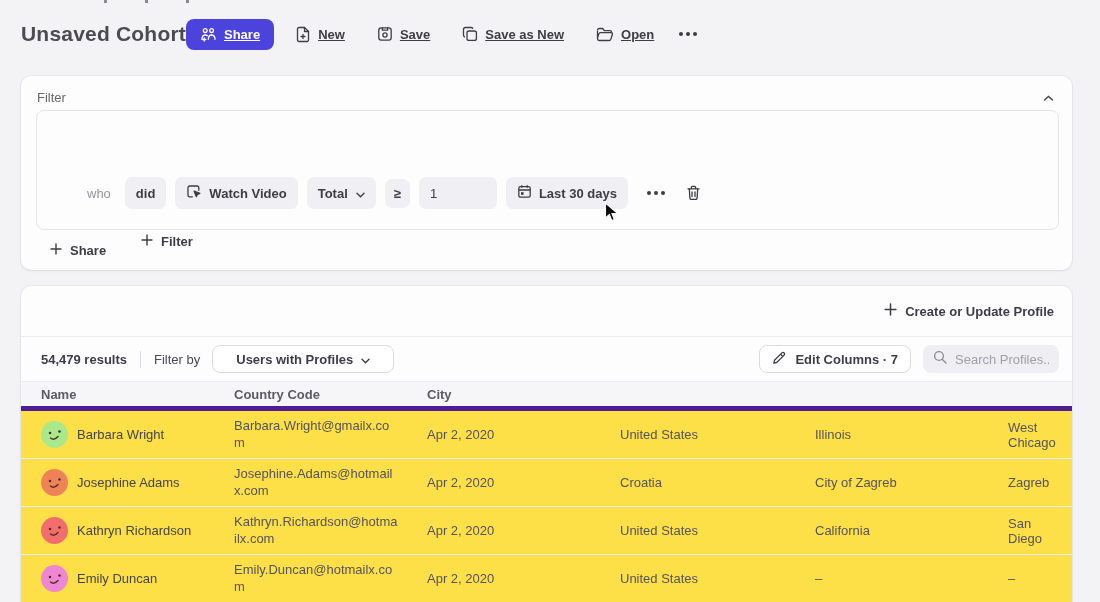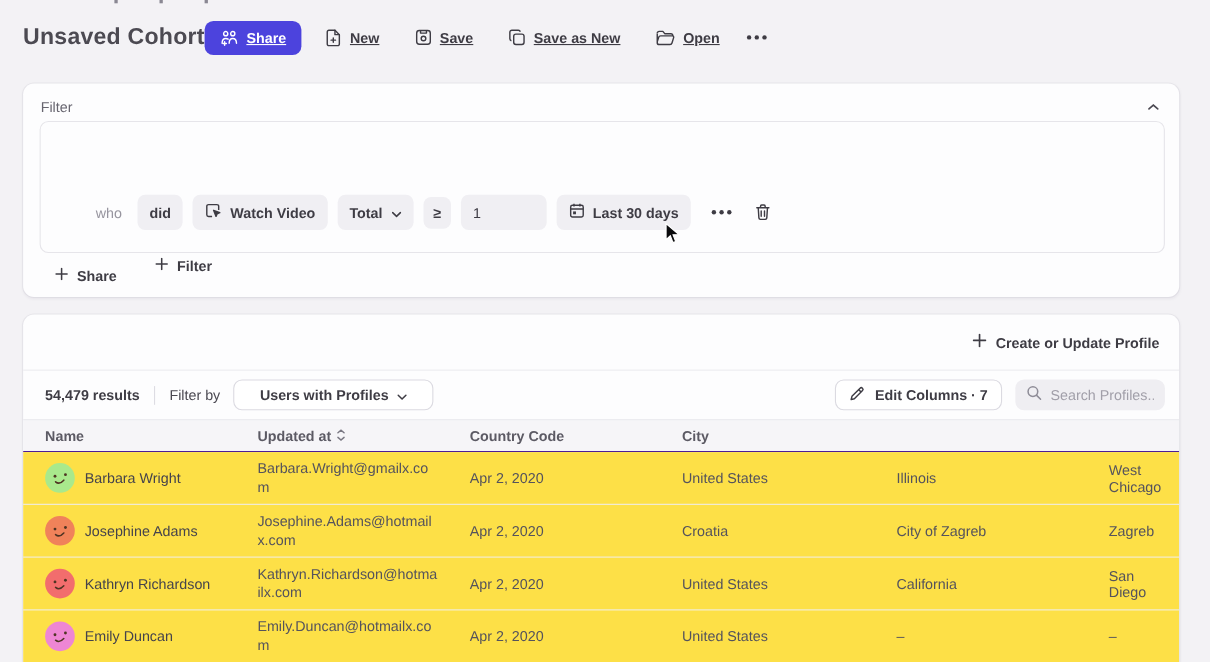--- a/index.html
+++ b/index.html
@@ -63,21 +63,21 @@
   .toolbar-right { margin-left:auto; display:flex; align-items:center; gap:12px; }
   .edit-cols { display:flex; align-items:center; gap:9px; height:28px; padding:0 12px;
     border:1px solid #dbdae1; border-radius:8px; background:#fff; font-size:13px; font-weight:600; color:#3e3c44; cursor:pointer; }
   .search-box { display:flex; align-items:center; gap:8px; height:28px; width:136px; padding:0 10px;
     background:#efeef2; border-radius:8px; }
   .search-box input { border:none; outline:none; background:transparent; width:100%;
     font-size:13px; color:#3f3d46; font-family:"Liberation Sans", sans-serif; }
   .search-box input::placeholder { color:#a19fa9; }
 
   .grid-head { display:grid; grid-template-columns:193px 193px 193px 195px 193px 1fr;
-    background:#f6f5f8; border-top:1px solid #ecebef; border-bottom:1px solid #4c1d95; height:30px; }
+    background:#f6f5f8; border-top:1px solid #ecebef; border-bottom:5px solid #4c1d95; height:30px; }
   .grid-head .hcell { display:flex; align-items:center; gap:5px; padding-left:20px;
     font-size:13px; font-weight:600; color:#5c5a64; white-space:nowrap; overflow:hidden; }
   .trow { display:grid; grid-template-columns:193px 193px 193px 195px 193px 1fr;
     height:48px; border-bottom:1px solid #efeef2; background:#fde047; }
   .trow .cell { display:flex; align-items:center; padding-left:20px; padding-right:8px;
     font-size:13px; color:#55535c; overflow:hidden; }
   .cell.name-cell { gap:9px; color:#45434c; }
   .cell.email-cell span { word-break:break-all; line-height:1.25; }
   .avatar { width:27px; height:27px; border-radius:50%; flex:0 0 27px; display:flex; }
   .avatar svg { width:100%; height:100%; }
@@ -292,26 +292,20 @@
         <input type="text" placeholder="Search Profiles..." style="">
       </span>
     </span>
   </div>
 
   <div class="grid-head" id="grid-head">
       <div class="hcell">
         <span>Name</span>
       </div>
       <div class="hcell">
-        <span>Updated at</span>
-        <span><svg width="8" height="11" viewBox="0 0 8 11" fill="none" stroke="#7a7883" stroke-width="1.3" stroke-linecap="round">
-            <path d="M1.2 3.4 4 1l2.8 2.4M1.2 7.6 4 10l2.8-2.4"></path>
-          </svg></span>
-      </div>
-      <div class="hcell">
         <span>Country Code</span>
       </div>
       <div class="hcell">
         <span>City</span>
       </div>
     </div>
   <div id="grid-body">
       <div class="trow">
         <div class="cell name-cell">
           <span class="avatar" style="background: rgb(169, 233, 140);">

